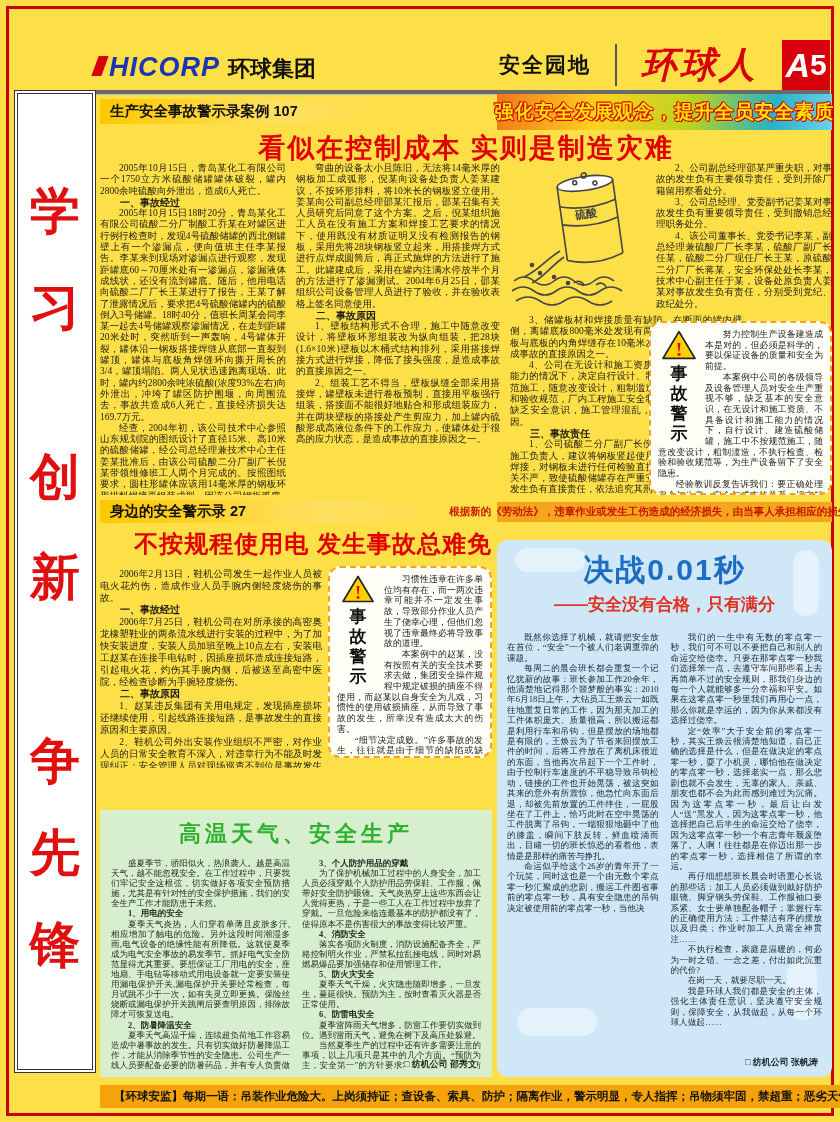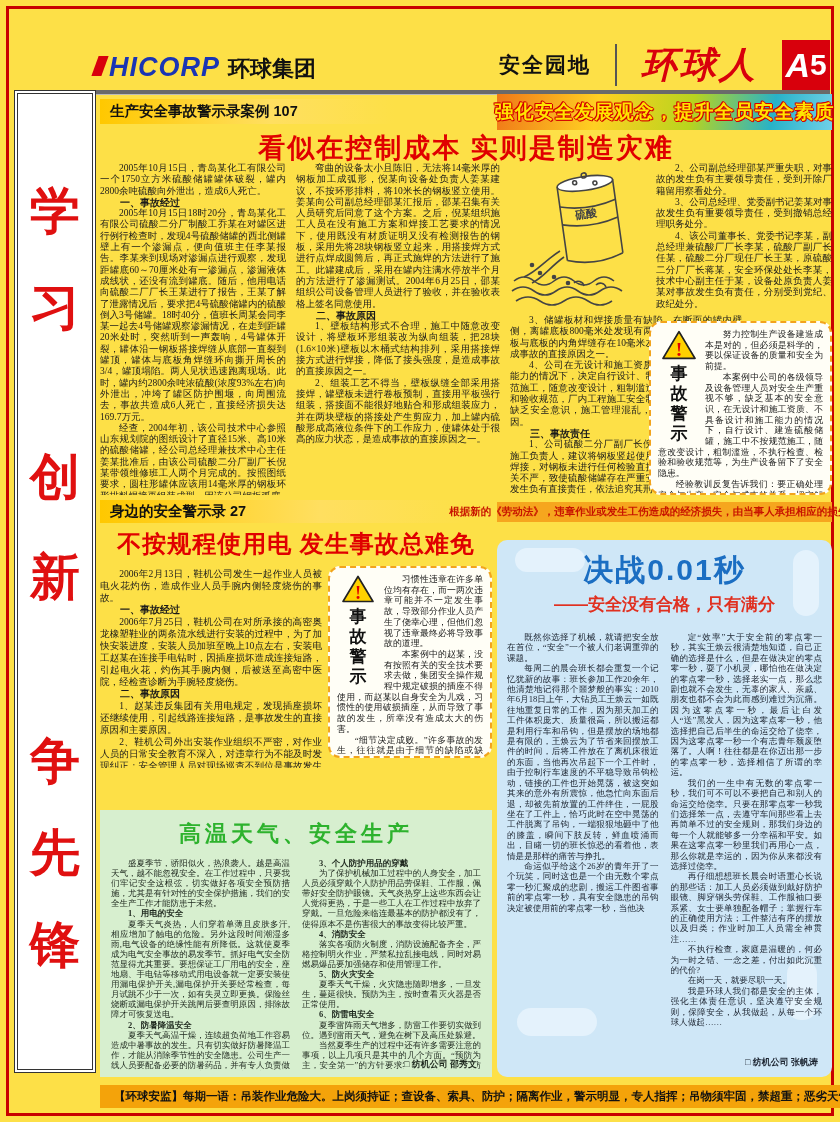--- a/index.html
+++ b/index.html
@@ -70,21 +70,21 @@
   
   .warnbox{border:2.5px dashed #f2a41c;border-radius:12px;background:#fffef6;padding:6px 7px;
       box-sizing:border-box;overflow:hidden;}
   .wleft{float:left;width:42px;display:flex;flex-direction:column;align-items:center;margin-right:5px;}
   .wlabel{display:flex;flex-direction:column;font-family:"Liberation Sans",sans-serif;
       font-weight:bold;font-size:17px;line-height:20px;color:#111;text-align:center;margin-top:3px;}
   .wtext{font-size:8.9px;line-height:10.7px;color:#1a1a1a;text-align:justify;}
   .wtext p{margin:0;text-indent:2em;}
 
   
-  .a2-title{position:absolute;left:100px;top:528px;width:392px;text-align:center;
+  .a2-title{position:absolute;left:100px;top:528px;width:392px;text-align:right;
       font-family:"Liberation Sans",sans-serif;font-weight:bold;font-size:24px;color:#e00000;letter-spacing:1px;white-space:nowrap;}
   .a2-body{position:absolute;left:100px;top:566px;width:392px;height:204px;}
   .a2-text{position:absolute;left:0;top:2px;width:222px;height:200px;font-size:9.6px;line-height:12px;}
   .wbox2{position:absolute;left:228px;top:0;width:164px;height:192px;}
 
   
   .blue-panel{position:absolute;left:497px;top:540px;width:335px;height:537px;background:#cfe7f7;
       border-radius:10px;overflow:hidden;}
   .blob{position:absolute;background:#e4f2fc;border-radius:14px;}
   .a3-title{position:relative;text-align:center;margin-top:10px;
@@ -255,22 +255,22 @@
     <div class="blob" style="left:290px;top:420px;width:30px;height:60px"></div>
     <div class="a3-title">决战0.01秒</div>
     <div class="a3-sub">——安全没有合格，只有满分</div>
     <div class="a3-cols">
       <div class="a3-col">
         <p>既然你选择了机械，就请把安全放在首位，“安全”一个被人们老调重弹的课题。</p>
         <p>每周二的晨会班长都会重复一个记忆犹新的故事：班长参加工作20余年，他清楚地记得那个噩梦般的事实：2010年6月18日上午，大钻员工王焕云一如既往地重复日常的工作，因为那天加工的工件体积庞大、质量很高，所以搬运都是利用行车和吊钩，但是摆放的场地都是有限的，王焕云为了节省来回摆放工件的时间，后将工件放在了离机床很近的东面，当他再次吊起下一个工件时，由于控制行车速度的不平稳导致吊钩松动，链接的工件也开始晃荡，被这突如其来的意外有所震惊，他急忙向东面后退，却被先前放置的工件绊住，一屁股坐在了工件上，恰巧此时在空中晃荡的工件脱离了吊钩，一端狠狠地砸中了他的膝盖，瞬间下肢反转，鲜血喷涌而出，目睹一切的班长惊恐的看着他，表情是是那样的痛苦与挣扎。</p>
         <p>命运似乎给这个26岁的青年开了一个玩笑，同时这也是一个由无数个零点零一秒汇聚成的悲剧，搬运工件图省事前的零点零一秒，具有安全隐患的吊钩决定被使用前的零点零一秒，当他决</p>
       </div>
       <div class="a3-col">
+        <p>我们的一生中有无数的零点零一秒，我们可不可以不要把自己和别人的命运交给侥幸。只要在那零点零一秒我们选择笨一点，去遵守车间那些看上去再简单不过的安全规则，那我们身边的每一个人就能够多一分幸福和平安。如果在这零点零一秒里我们再用心一点，那么你就是幸运的，因为你从来都没有选择过侥幸。</p>
         <p>定“效率”大于安全前的零点零一秒，其实王焕云很清楚地知道，自己正确的选择是什么，但是在做决定的零点零一秒，耍了小机灵，哪怕他在做决定的零点零一秒，选择老实一点，那么悲剧也就不会发生，无辜的家人、亲戚、朋友也都不会为此而感到难过为沉痛。因为这零点零一秒，最后让白发人“送”黑发人，因为这零点零一秒，他选择把自己后半生的命运交给了侥幸，因为这零点零一秒一个有志青年颓废堕落了。人啊！往往都是在你迈出那一步的零点零一秒，选择相信了所谓的幸运。</p>
-        <p>我们的一生中有无数的零点零一秒，我们可不可以不要把自己和别人的命运交给侥幸。只要在那零点零一秒我们选择笨一点，去遵守车间那些看上去再简单不过的安全规则，那我们身边的每一个人就能够多一分幸福和平安。如果在这零点零一秒里我们再用心一点，那么你就是幸运的，因为你从来都没有选择过侥幸。</p>
         <p>再仔细想想班长晨会时语重心长说的那些话：加工人员必须做到戴好防护眼镜、脚穿钢头劳保鞋、工作服袖口要系紧、女士要单独配备帽子；掌握行车的正确使用方法；工件整洁有序的摆放以及归类；作业时加工人员需全神贯注……</p>
         <p>不执行检查，家庭是温暖的，何必为一时之错、一念之差，付出如此沉重的代价?</p>
         <p>在岗一天，就要尽职一天。</p>
         <p>我是环球人我们都是安全的主体，强化主体责任意识，坚决遵守安全规则，保障安全，从我做起，从每一个环球人做起……</p>
         <span class="byline">□ 纺机公司 张帆涛</span>
       </div>
     </div>
   </div>
 
   <div class="green-box">

